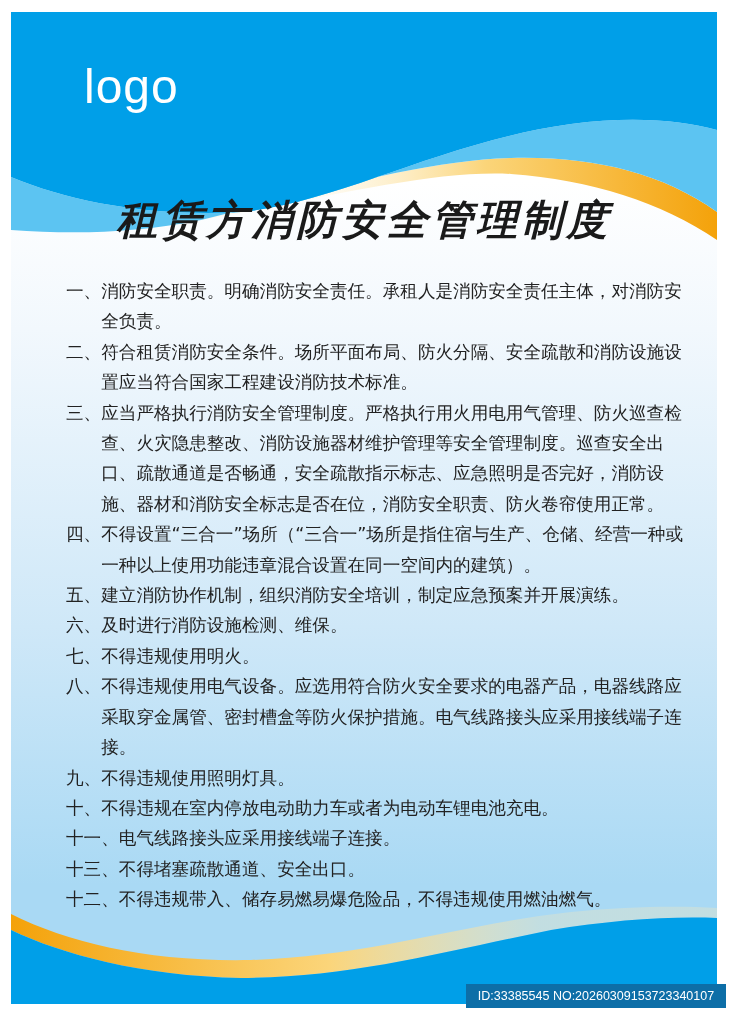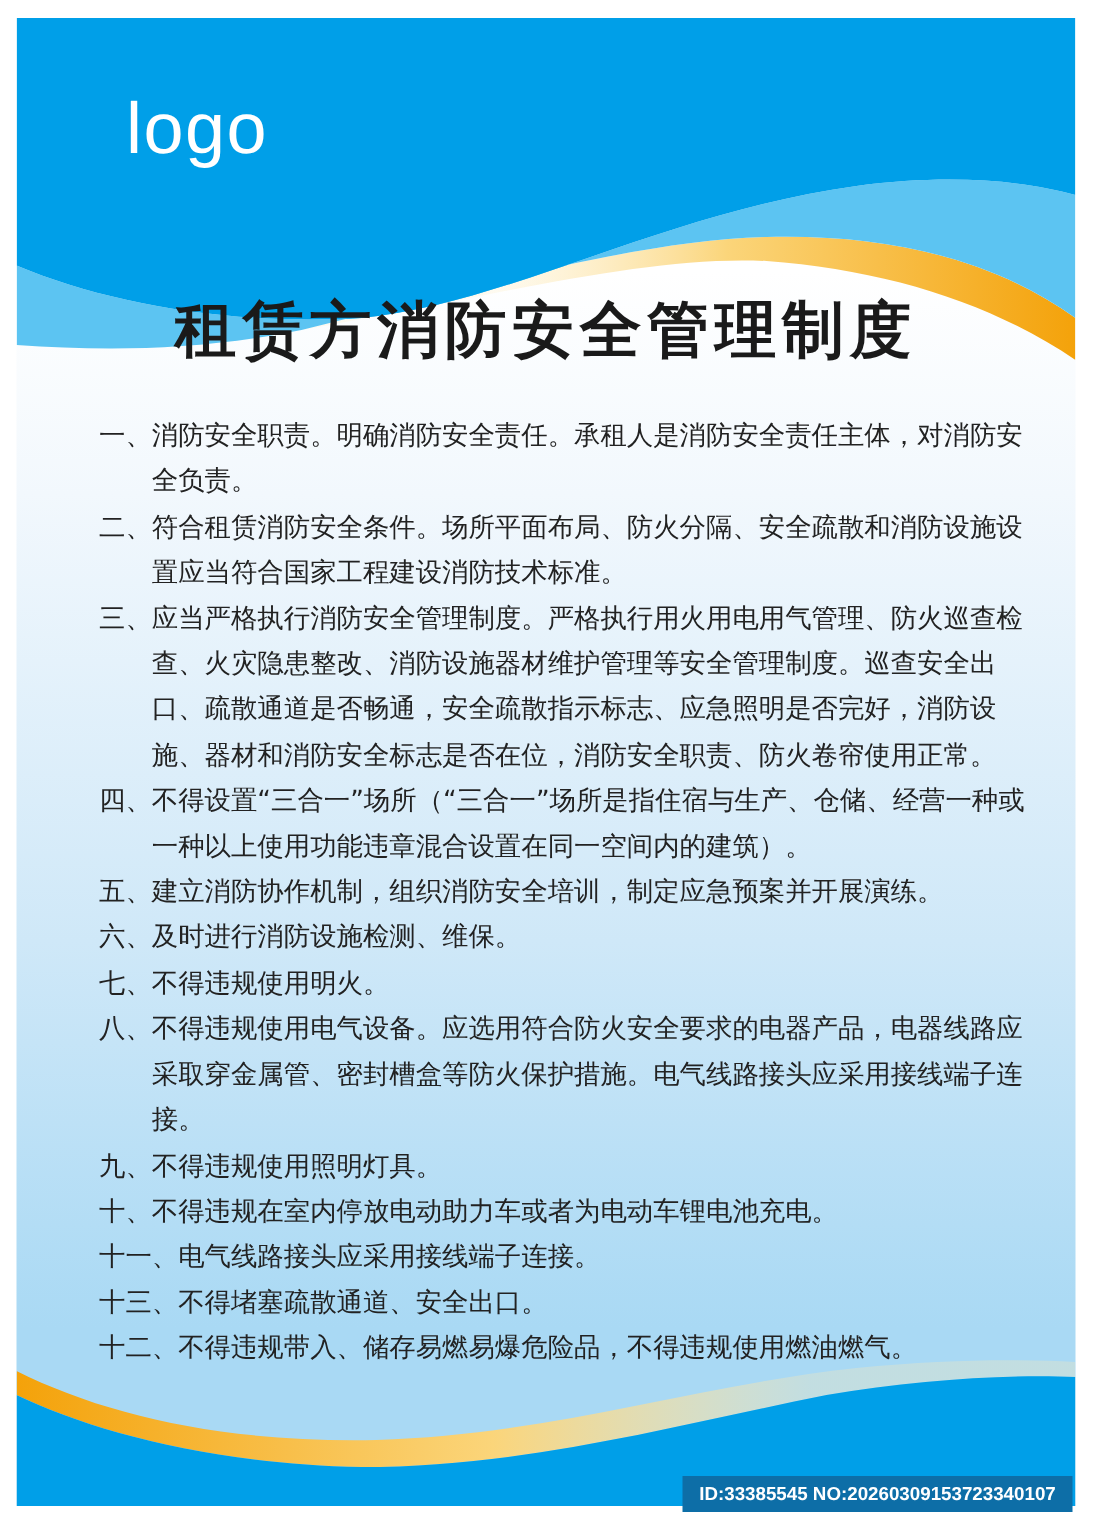--- a/index.html
+++ b/index.html
@@ -14,40 +14,40 @@
   .footer-wave { position: absolute; left: 0; bottom: 0; width: 706px; height: 110px; }
 
   .logo {
     position: absolute; left: 73px; top: 45px;
     color: #ffffff; font-family: "Liberation Sans", sans-serif;
     font-size: 48px; font-weight: normal; letter-spacing: 1px; line-height: 60px;
   }
 
   .title {
     position: absolute; left: 0; top: 180px; width: 706px; text-align: center;
-    font-size: 41px; font-weight: bold; color: #1a1a1a; letter-spacing: 4px; line-height: 56px;
+    font-size: 41px; font-weight: bold; color: #1a1a1a; letter-spacing: 4px; line-height: 56px; font-style: italic;
   }
 
   .rules { position: absolute; left: 55px; top: 264px; width: 625px; }
   .rule { display: flex; font-size: 17.6px; color: #222; line-height: 30.4px; margin-bottom: 0; }
   .rule .num { flex: 0 0 auto; white-space: nowrap; }
   .rule .txt { flex: 1 1 auto; }
 
   .watermark {
     position: absolute; left: 13px; top: 988px;
     font-family: "DejaVu Sans", sans-serif; font-style: italic; font-weight: bold;
     color: #ffffff; font-size: 17px; line-height: 30px; white-space: nowrap; margin-top: 48px;
   }
   .watermark .brand { font-size: 19px; letter-spacing: 1px; margin-right: 4px; }
   .watermark .url { font-size: 15px; }
 
   .id-box {
-    position: absolute; left: 455px; top: 984px; width: 260px; height: 24px;
+    position: absolute; left: 466px; top: 984px; width: 260px; height: 24px;
     background: #0d6ea7; color: #ffffff;
-    font-family: "Liberation Sans", sans-serif; font-size: 12.5px; line-height: 24px; text-align: center; font-weight: bold;
+    font-family: "Liberation Sans", sans-serif; font-size: 12.5px; line-height: 24px; text-align: center;
   }
 </style>
 </head>
 <body>
 
 <div class="poster">
 
   <svg class="header-wave" viewBox="0 0 706 240" preserveAspectRatio="none">
     <defs>
       <linearGradient id="orangeGrad" x1="0" y1="0" x2="1" y2="0">

